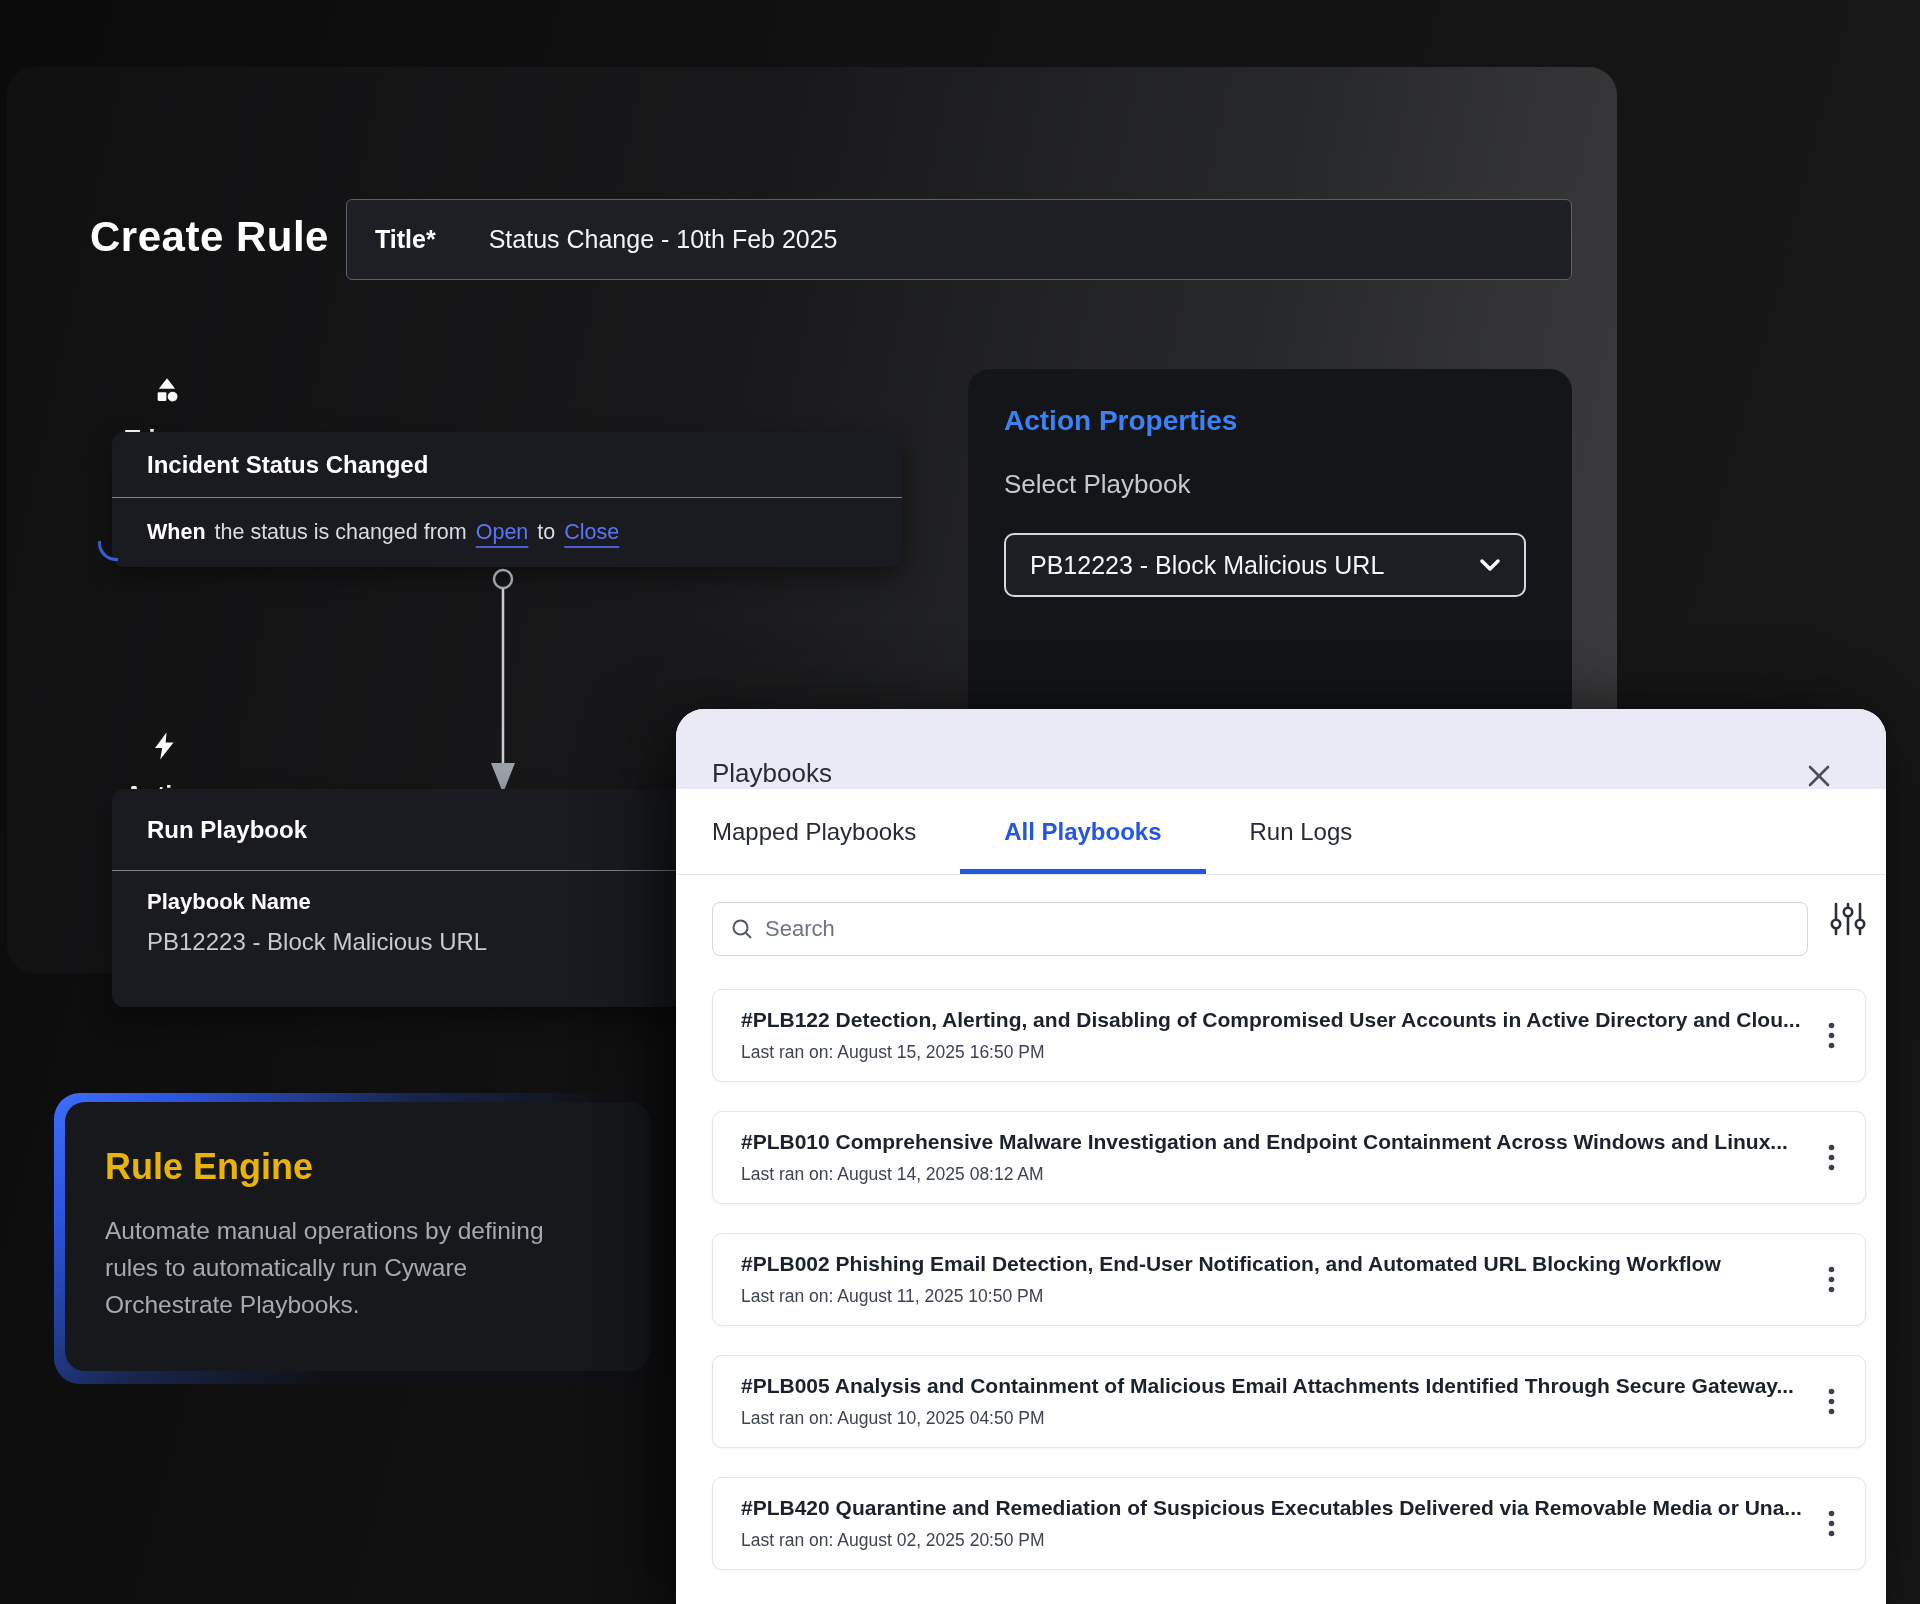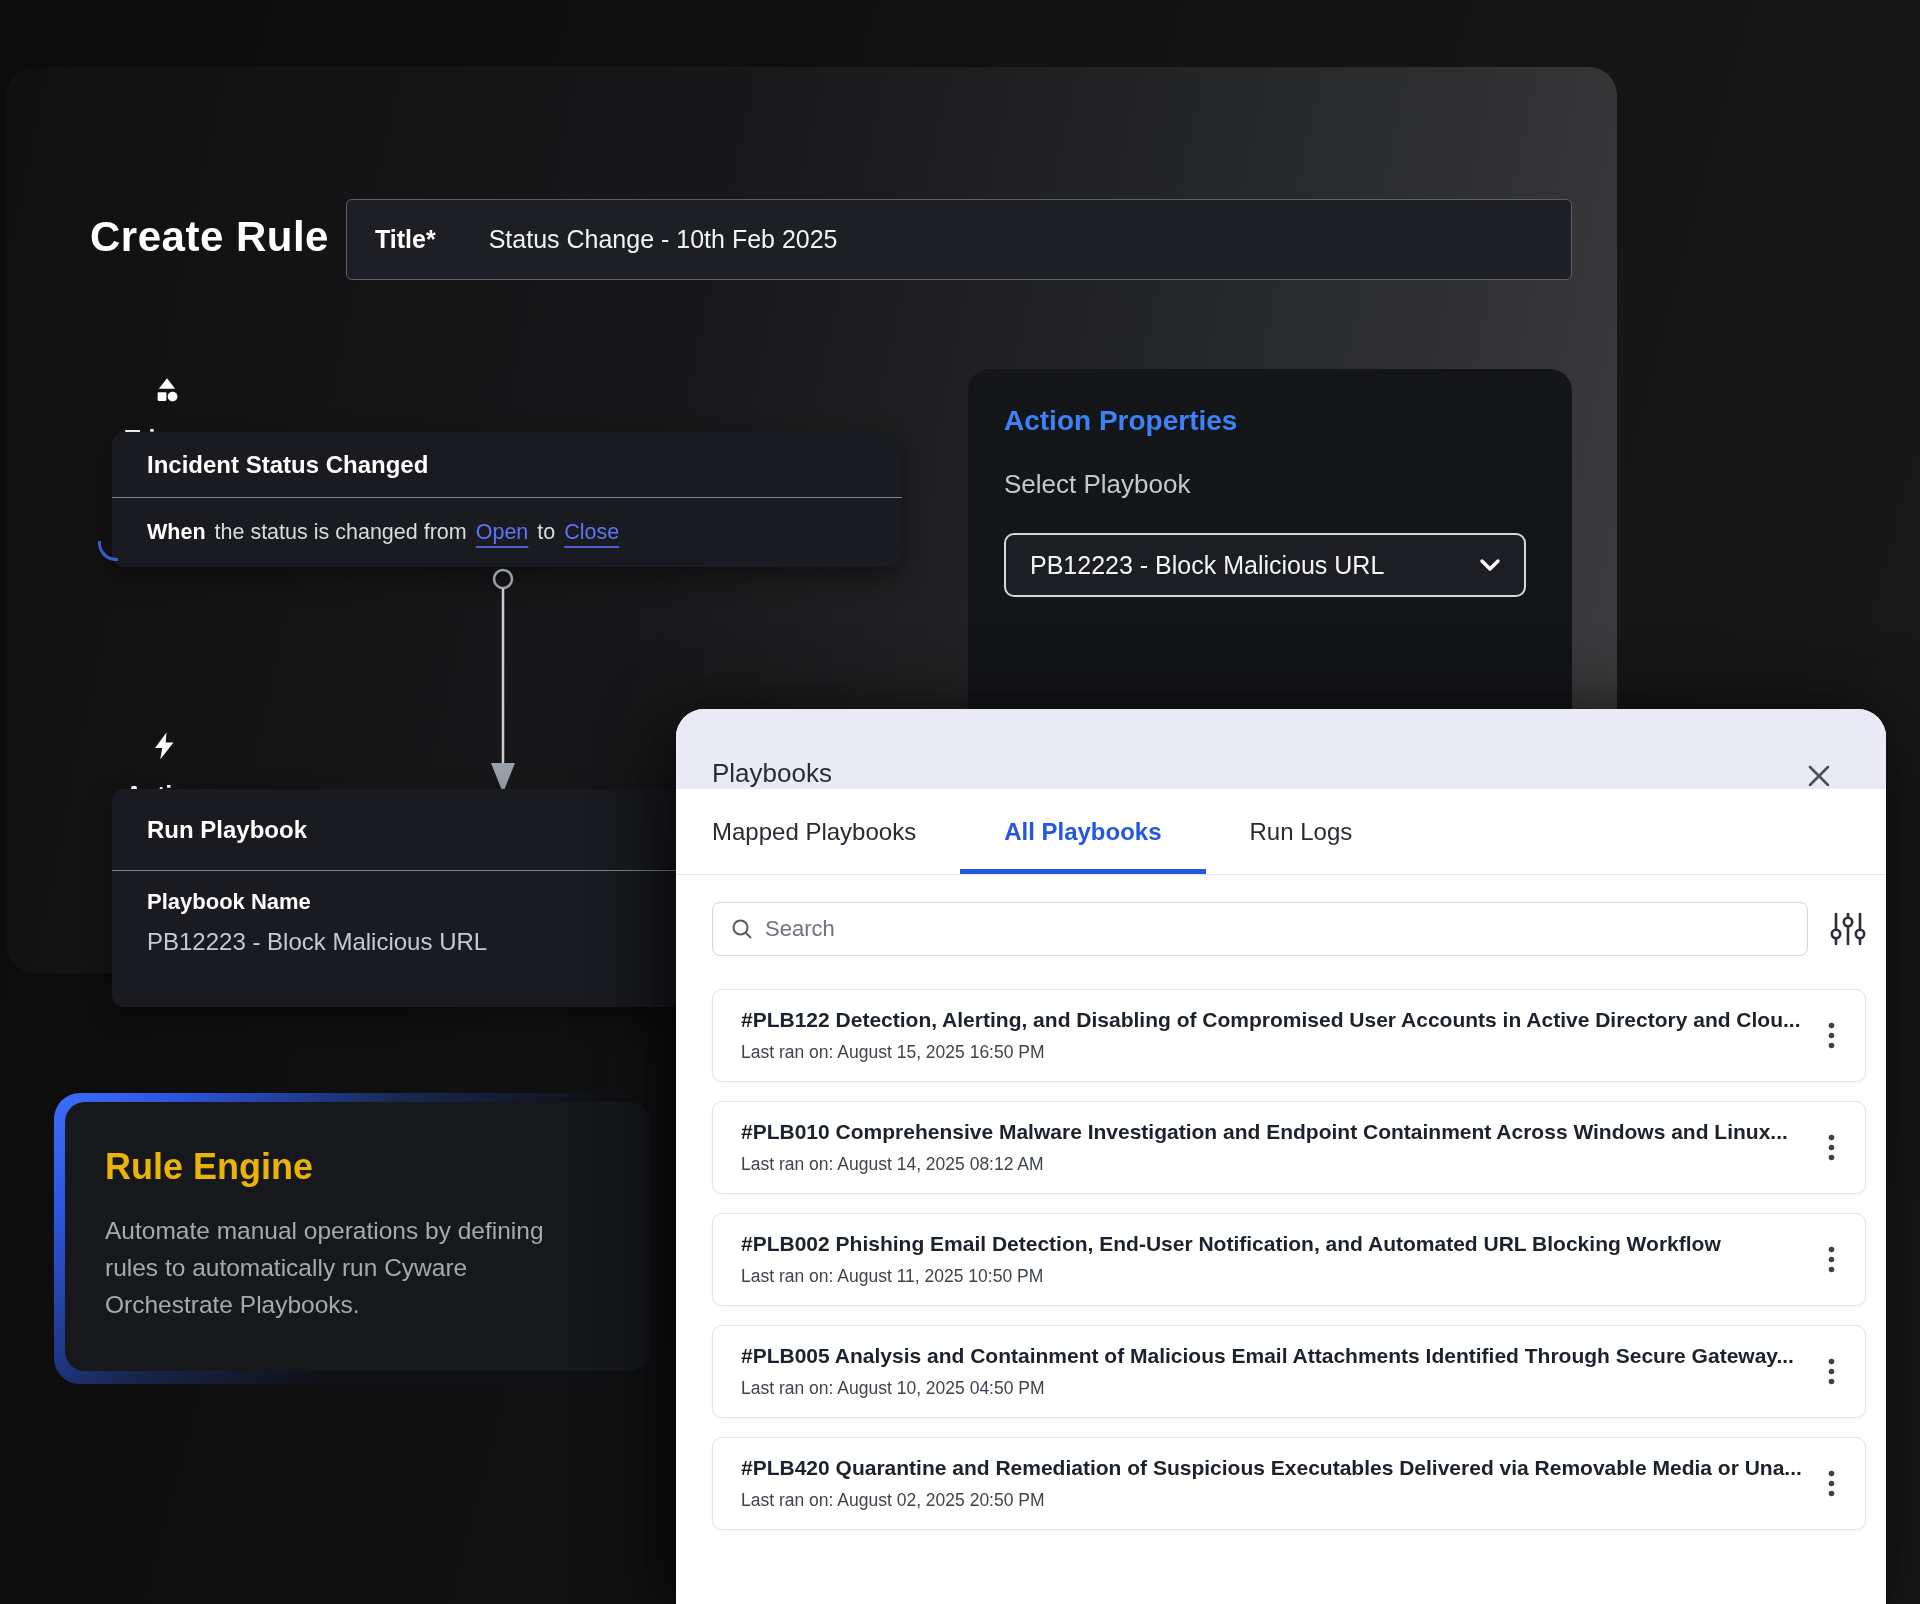--- a/index.html
+++ b/index.html
@@ -114,32 +114,32 @@
     height:86px; border-bottom:1px solid #e5e7ec;
     display:flex; align-items:stretch; padding:0 36px; background:#fff;
   }
   .tab {
     display:flex; align-items:center; padding:5px 44px 0 44px;
     font-size:24px; color:#262b34; border-bottom:5px solid transparent; cursor:pointer;
   }
   .tab:first-child { padding-left:0; }
   .tab.active { color:#2357e2; font-weight:700; border-bottom-color:#2357e2; }
   .modal-body { padding:27px 20px 0 36px; }
-  .search-row { display:flex; align-items:center; gap:22px; }
+  .search-row { display:flex; align-items:flex-start; gap:22px; }
   .search-box {
     flex:1; height:54px; border:1.5px solid #d3d6dc; border-radius:8px;
     display:flex; align-items:center; padding:0 18px; gap:12px; background:#fff;
   }
   .search-box input {
     flex:1; border:none; outline:none; background:transparent;
     font-family:"Liberation Sans", sans-serif; font-size:22px; color:#1c222c;
   }
   .search-box input::placeholder { color:#6d7380; }
   .filter-btn { background:none; border:none; cursor:pointer; display:flex; align-items:center; }
-  .pb-list { margin-top:33px; display:flex; flex-direction:column; gap:19px; }
+  .pb-list { margin-top:33px; display:flex; flex-direction:column; gap:29px; }
   .pb-card {
     height:93px; border:1.5px solid #e3e5ea; border-radius:10px; background:#fff;
     display:flex; align-items:center; justify-content:space-between;
     padding:0 24px 0 28px; box-shadow:0 1px 3px rgba(16,24,40,.05); cursor:pointer;
   }
   .pb-texts { display:flex; flex-direction:column; gap:10px; }
   .pb-title { font-size:21px; font-weight:700; color:#1c222c; }
   .pb-sub { font-size:17.5px; color:#3d4450; }
   .kebab-btn { background:none; border:none; cursor:pointer; display:flex; align-items:center; padding:6px; }
 </style>

